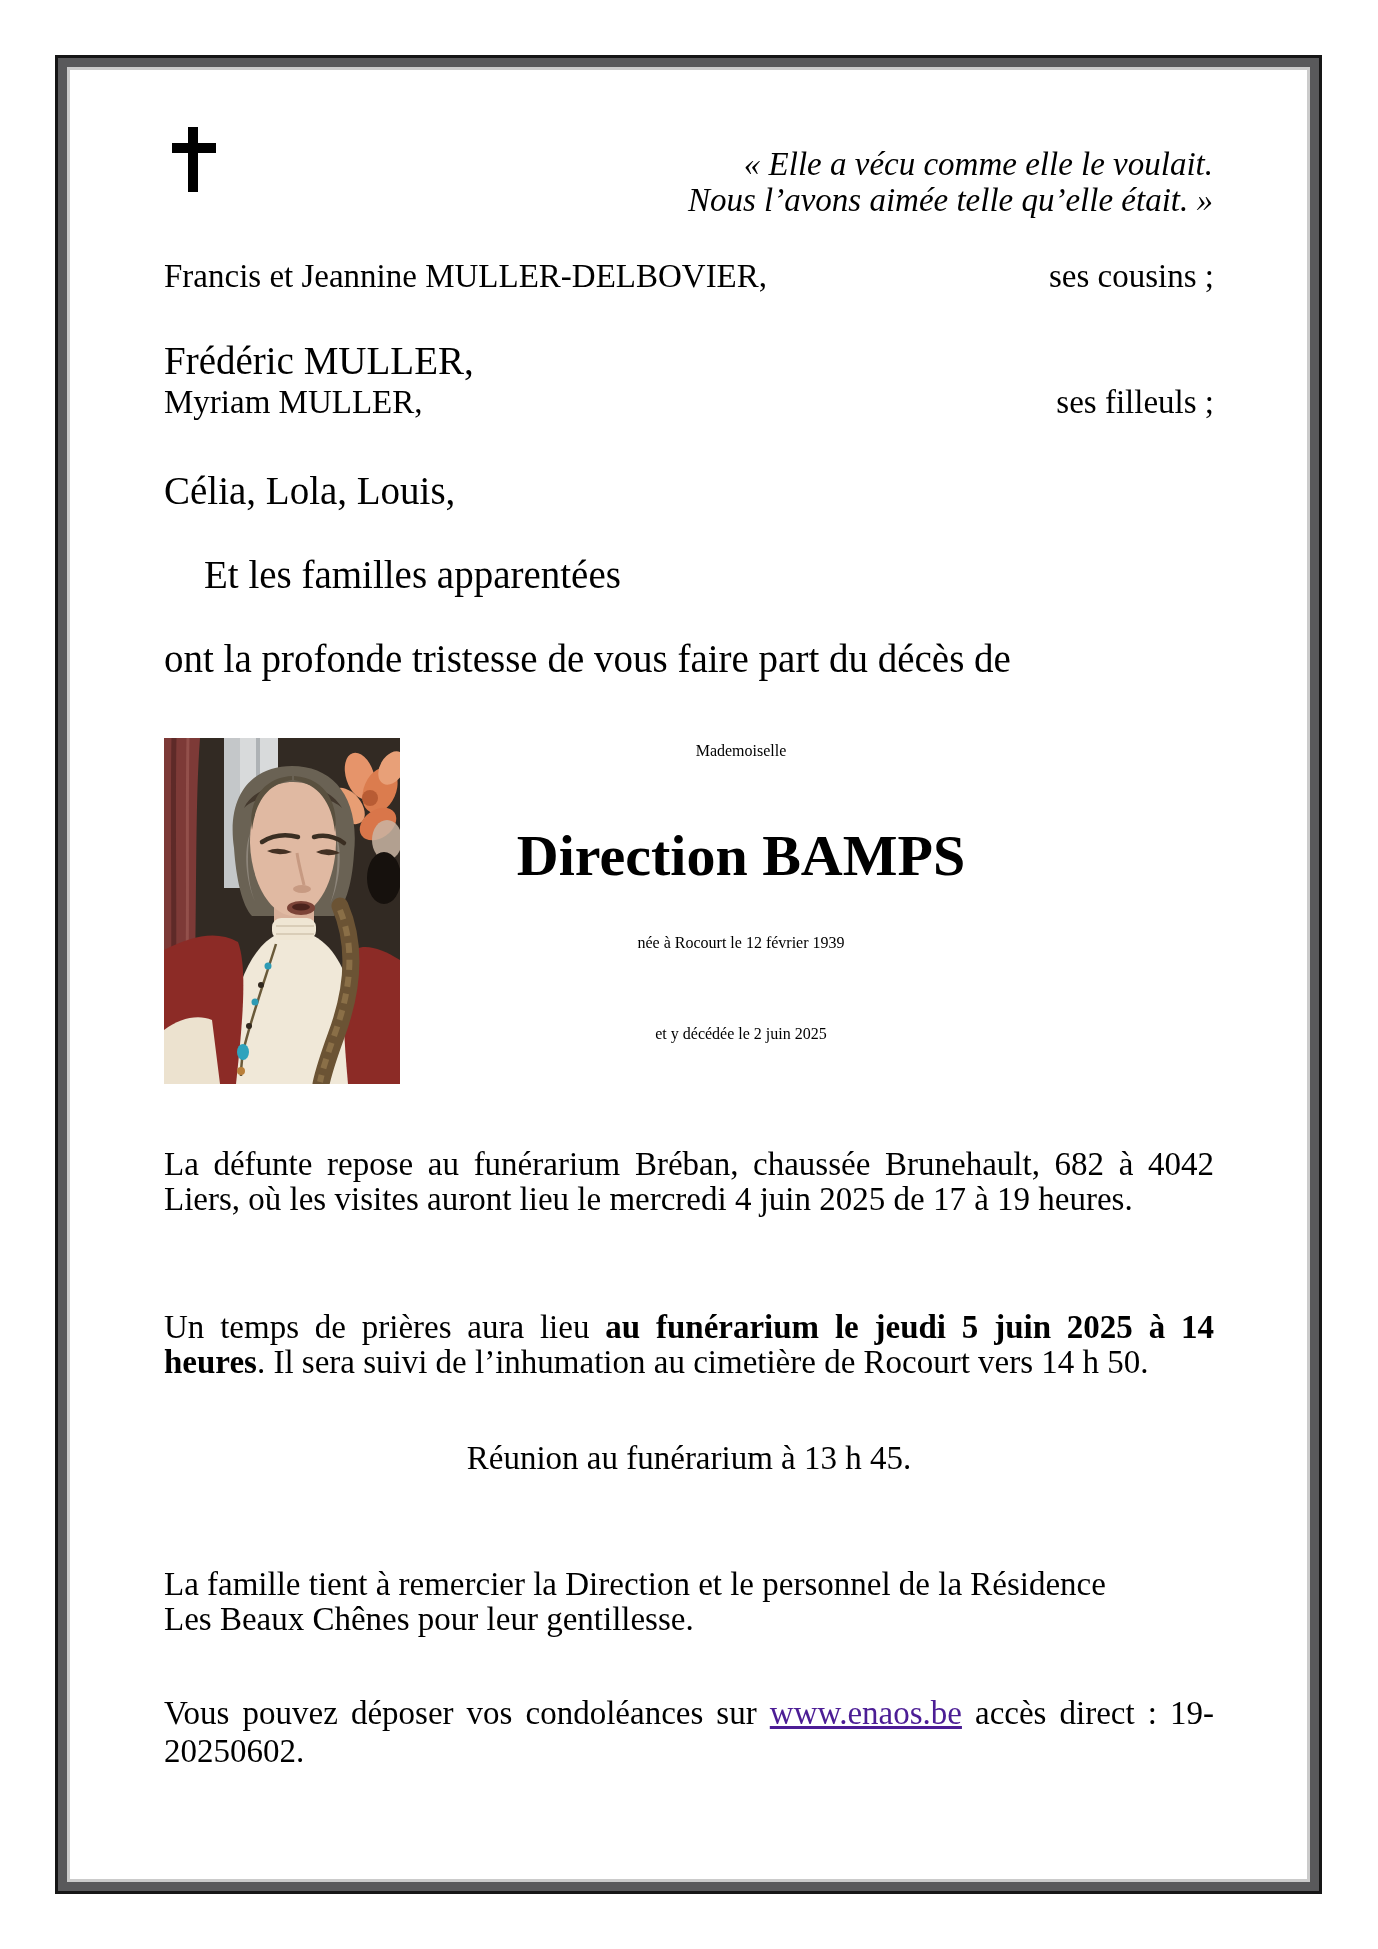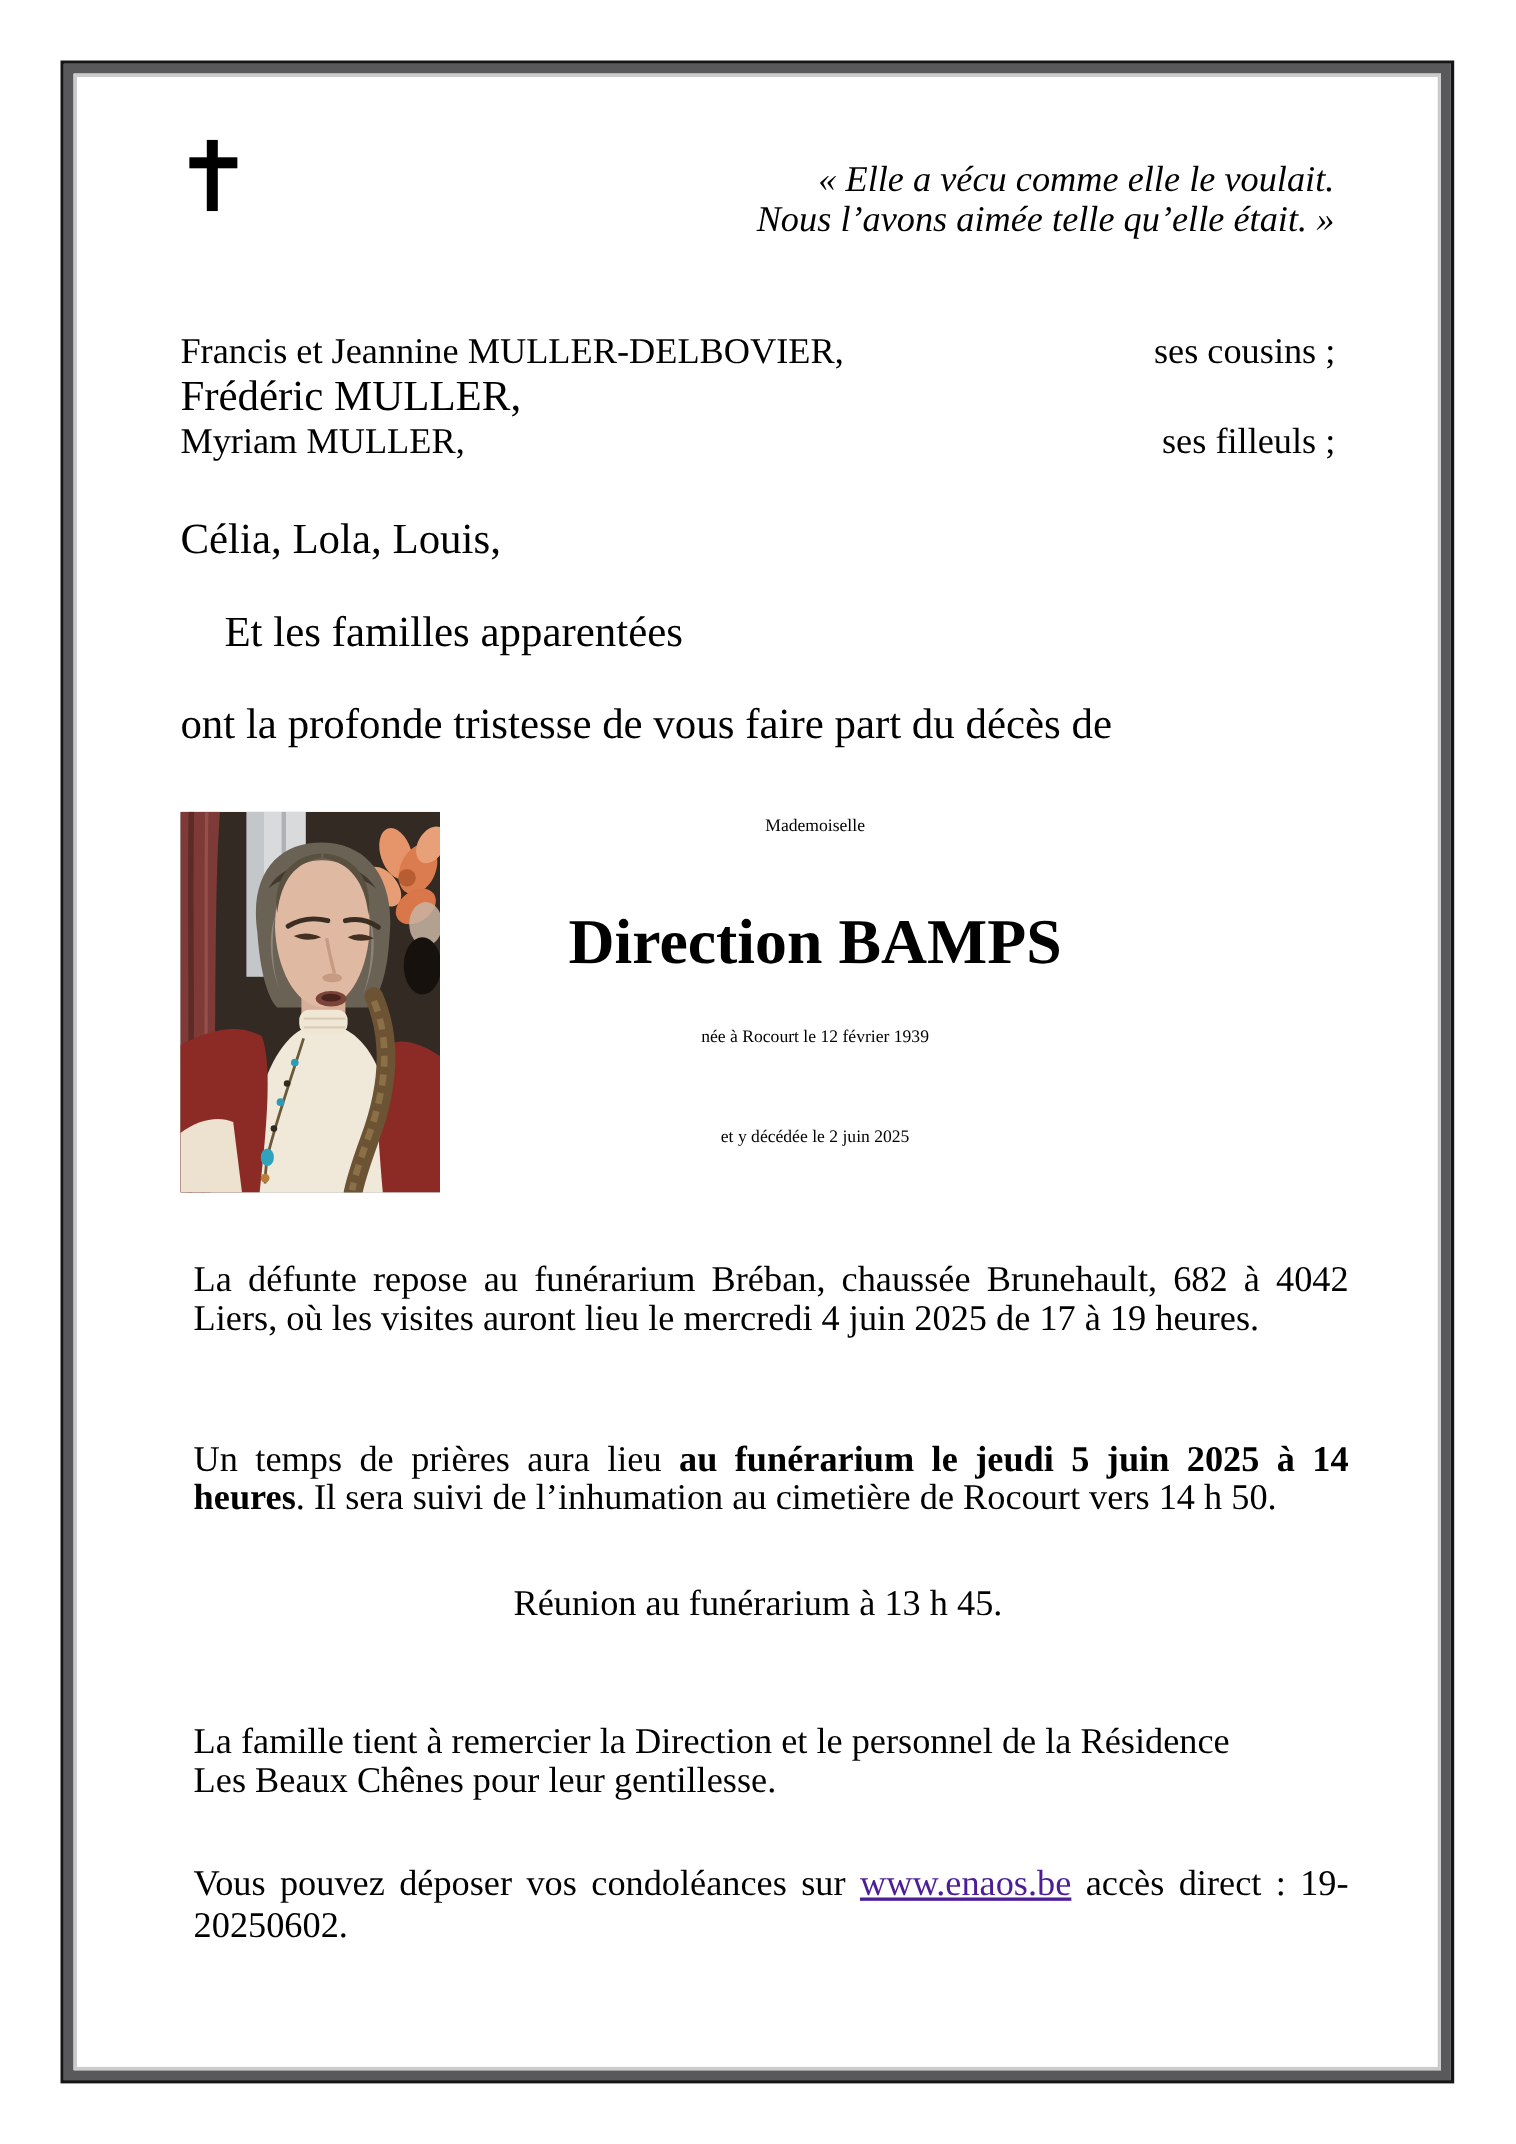--- a/index.html
+++ b/index.html
@@ -11,21 +11,21 @@
     color:#000;
     overflow:hidden;
   }
   
   .frame{position:absolute;left:55px;top:55px;width:1267px;height:1839px;
          border:3px solid #161616;box-sizing:border-box;}
   .frame-band{width:100%;height:100%;border:9px solid #59595b;box-sizing:border-box;}
   .frame-inner{width:100%;height:100%;border:3px solid #cbcbcb;box-sizing:border-box;background:#ffffff;}
 
   .t{position:absolute;font-size:39px;line-height:35px;white-space:nowrap;}
-  .para{position:absolute;left:176px;width:1050px;font-size:33px;line-height:35px;
+  .para{position:absolute;left:164px;width:1050px;font-size:33px;line-height:35px;
         text-align:justify;white-space:normal;}
   .quote{position:absolute;right:165px;top:146px;text-align:right;
          font-style:italic;font-size:33px;line-height:36px;}
   .fam-row{position:absolute;left:164px;width:1050px;display:flex;
            justify-content:space-between;font-size:33px;line-height:35px;}
   .center-col{position:absolute;left:399px;width:684px;text-align:center;}
   .deceased-name{font-size:58px;line-height:60px;font-weight:bold;}
   .centered-line{position:absolute;left:164px;width:1050px;text-align:center;
                  font-size:33px;line-height:35px;}
   a.cond-link{color:#4c1d95;text-decoration:underline;cursor:pointer;}
@@ -48,21 +48,21 @@
       <rect x="16" y="0" width="10" height="65" fill="#000"></rect>
       <rect x="0" y="16" width="44" height="10" fill="#000"></rect>
     </svg>
   </div>
 
   <div class="quote">
     <div>« Elle a vécu comme elle le voulait.</div>
     <div>Nous l’avons aimée telle qu’elle était. »</div>
   </div>
 
-  <div class="fam-row" style="top:259px;margin-top:44px;">
+  <div class="fam-row" style="top:259px;">
     <span>Francis et Jeannine MULLER-DELBOVIER,</span>
     <span>ses cousins ;</span>
   </div>
 
   <div class="t" style="left:164px;top:343px;">Frédéric MULLER,</div>
 
   <div class="fam-row" style="top:385px;">
     <span>Myriam MULLER,</span>
     <span>ses filleuls ;</span>
   </div>

